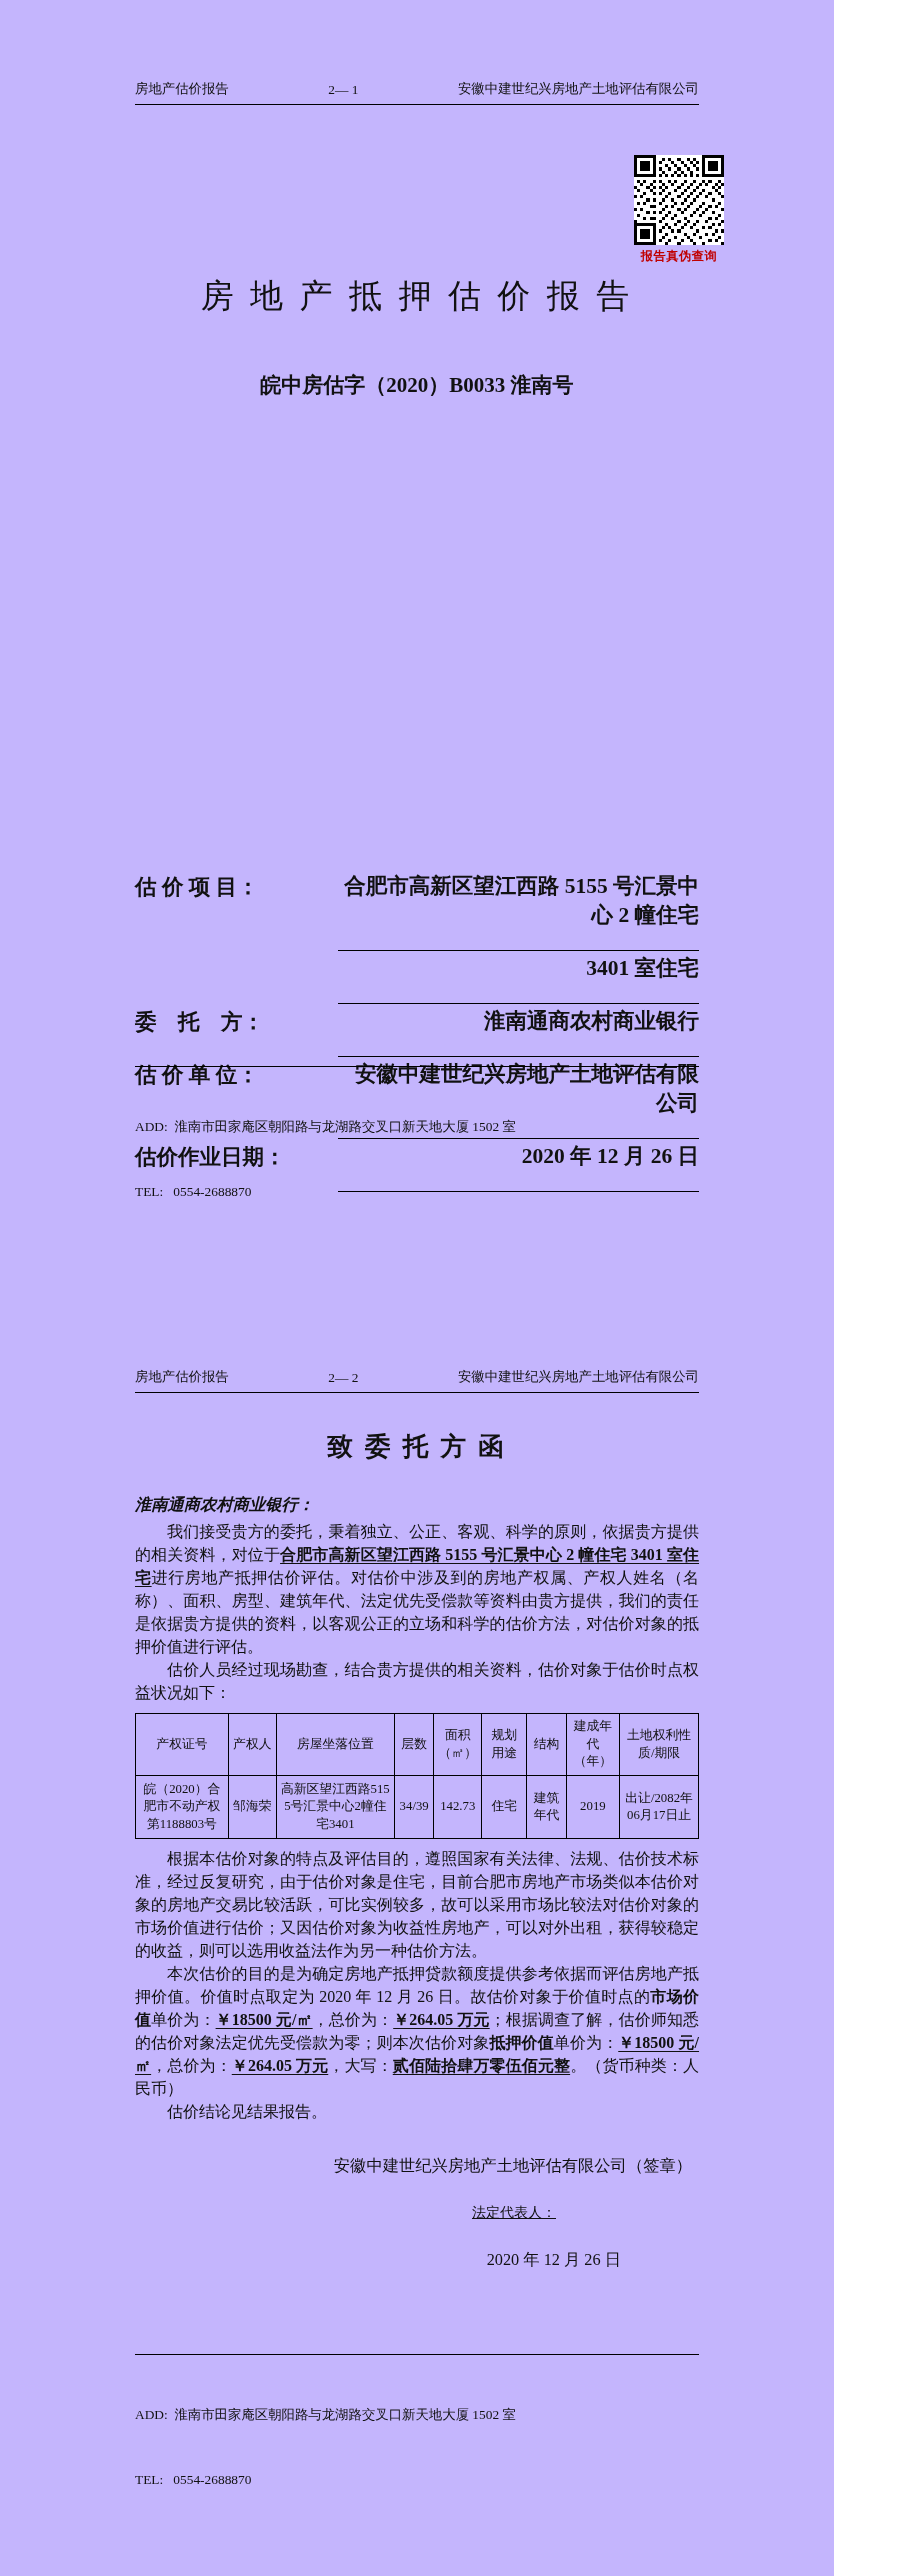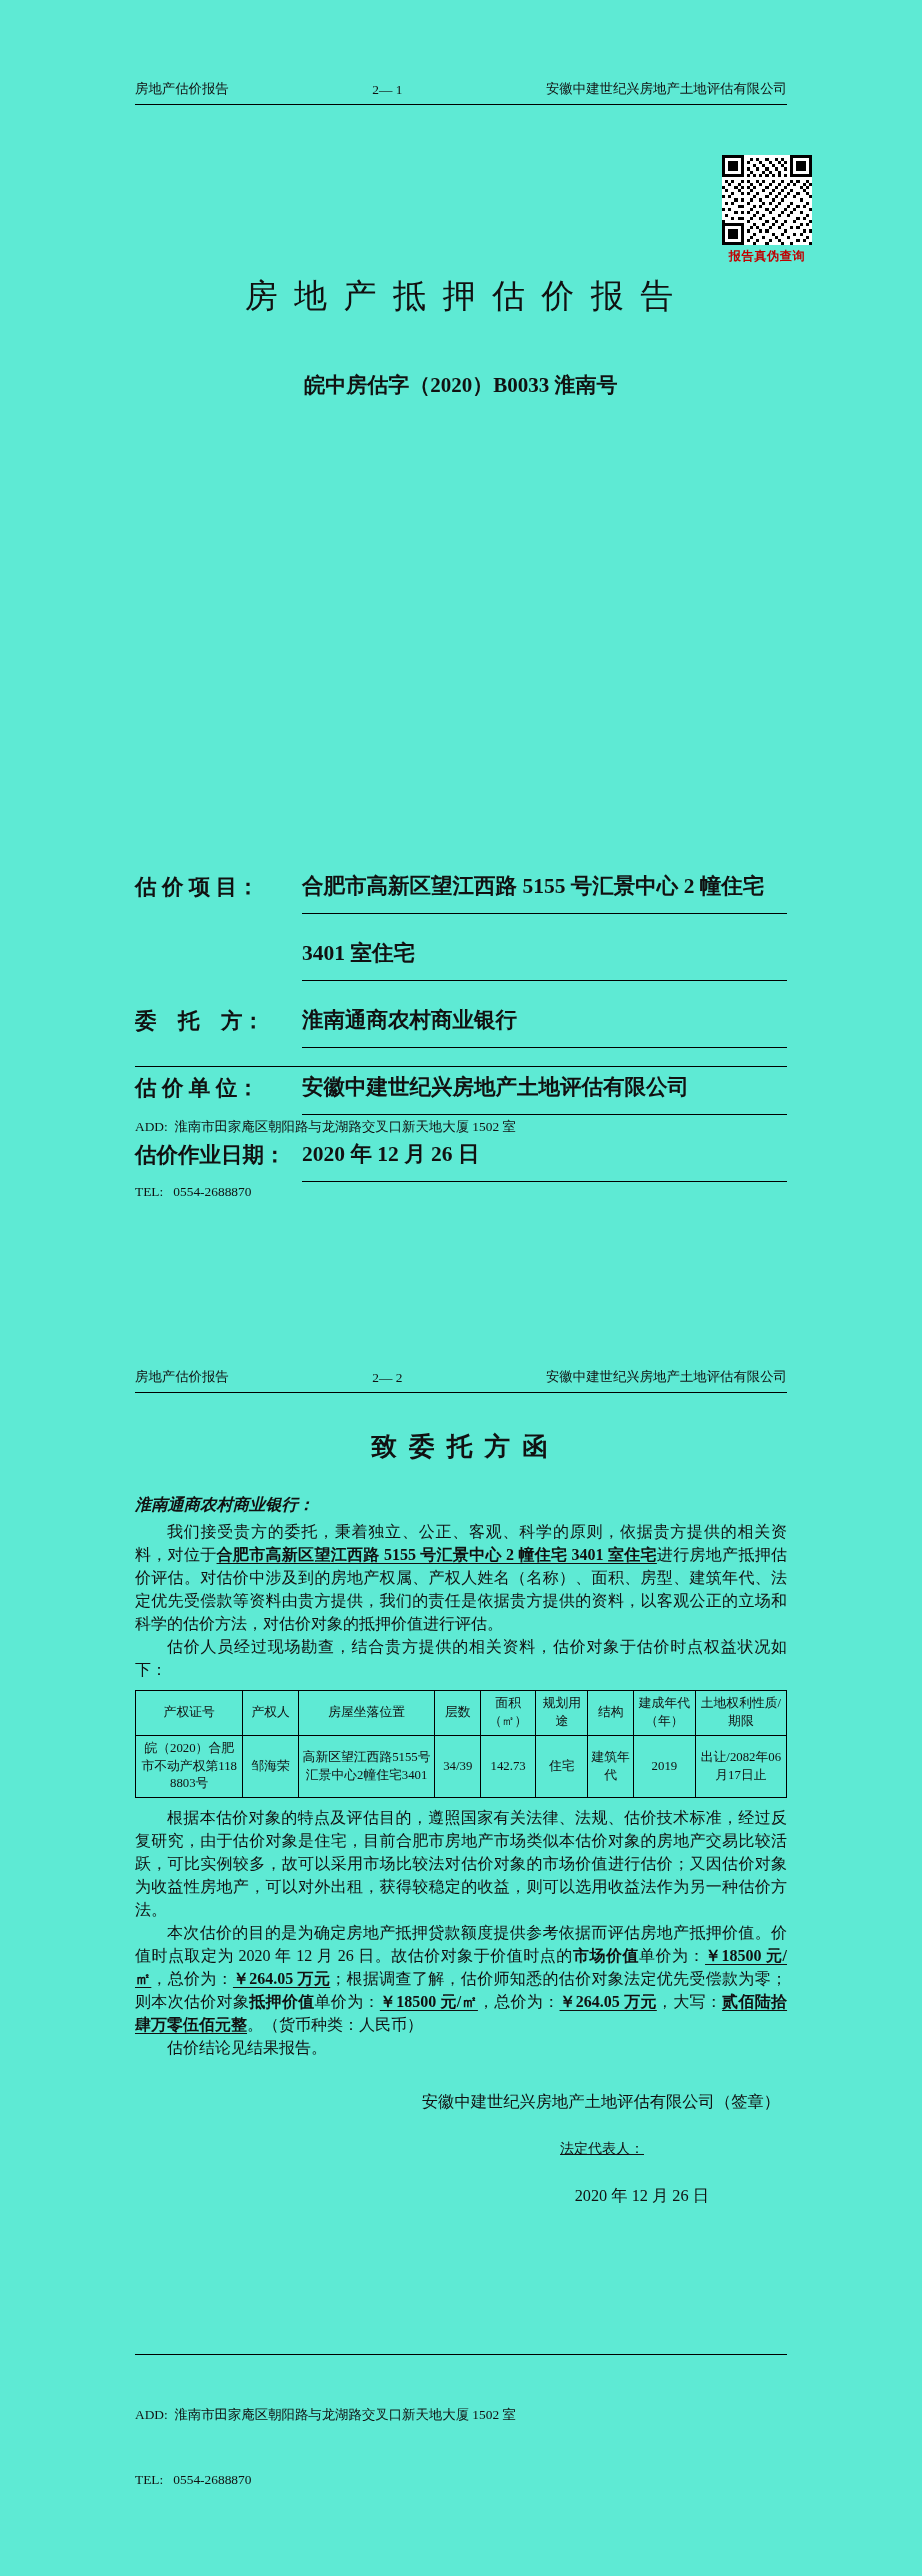--- a/index.html
+++ b/index.html
@@ -4,23 +4,23 @@
 <style>
   * { box-sizing: border-box; }
   html, body { margin: 0; padding: 0; background: #ffffff; }
   body {
     width: 922px;
     font-family: "Liberation Serif", "DejaVu Serif", serif;
     color: #111;
   }
   .sheet {
     position: relative;
-    width: 922px;
+    width: 834px;
     height: 1288px;
-    background: #5eead4;
+    background: #c4b5fd;
     overflow: hidden;
   }
   
   .page-header {
     position: absolute;
     top: 80px; left: 135px; right: 135px;
     display: flex; justify-content: space-between; align-items: flex-end;
     font-size: 13.4px;
     padding-bottom: 5.8px;
     border-bottom: 1.2px solid #000;
@@ -44,28 +44,28 @@
     font-size: 33px; font-weight: normal; letter-spacing: 4.1px;
   }
   .doc-number {
     position: absolute; top: 371px; left: 0; right: 0;
     text-align: center; font-size: 21px; font-weight: bold;
   }
   .form-block {
     position: absolute; top: 871px; left: 135px; right: 135px;
     font-size: 21.5px; font-weight: bold;
   }
-  .form-row { display: flex; align-items: flex-start; }
+  .form-row { display: flex; align-items: flex-start; gap: 36px; }
   .form-label { flex: 0 0 167px; white-space: pre; padding-top: 1.2px; }
   .form-values { flex: 1; }
   .form-value {
     border-bottom: 1.2px solid #000;
-    text-align: left;
-    padding-bottom: 13px;
-    margin-bottom: 24px;
+    text-align: right;
+    padding-bottom: 21px;
+    margin-bottom: 2px;
     min-height: 28px;
   }
   
   .p2-content { position: absolute; top: 141px; left: 135px; right: 135px; }
   .letter-title {
     margin: 0 0 30px; text-align: center;
     font-size: 25.6px; font-weight: bold; letter-spacing: 2.9px;
   }
   .salutation { font-size: 16.3px; font-weight: bold; margin: 0 0 3.5px; font-style: italic; }
   .para {

